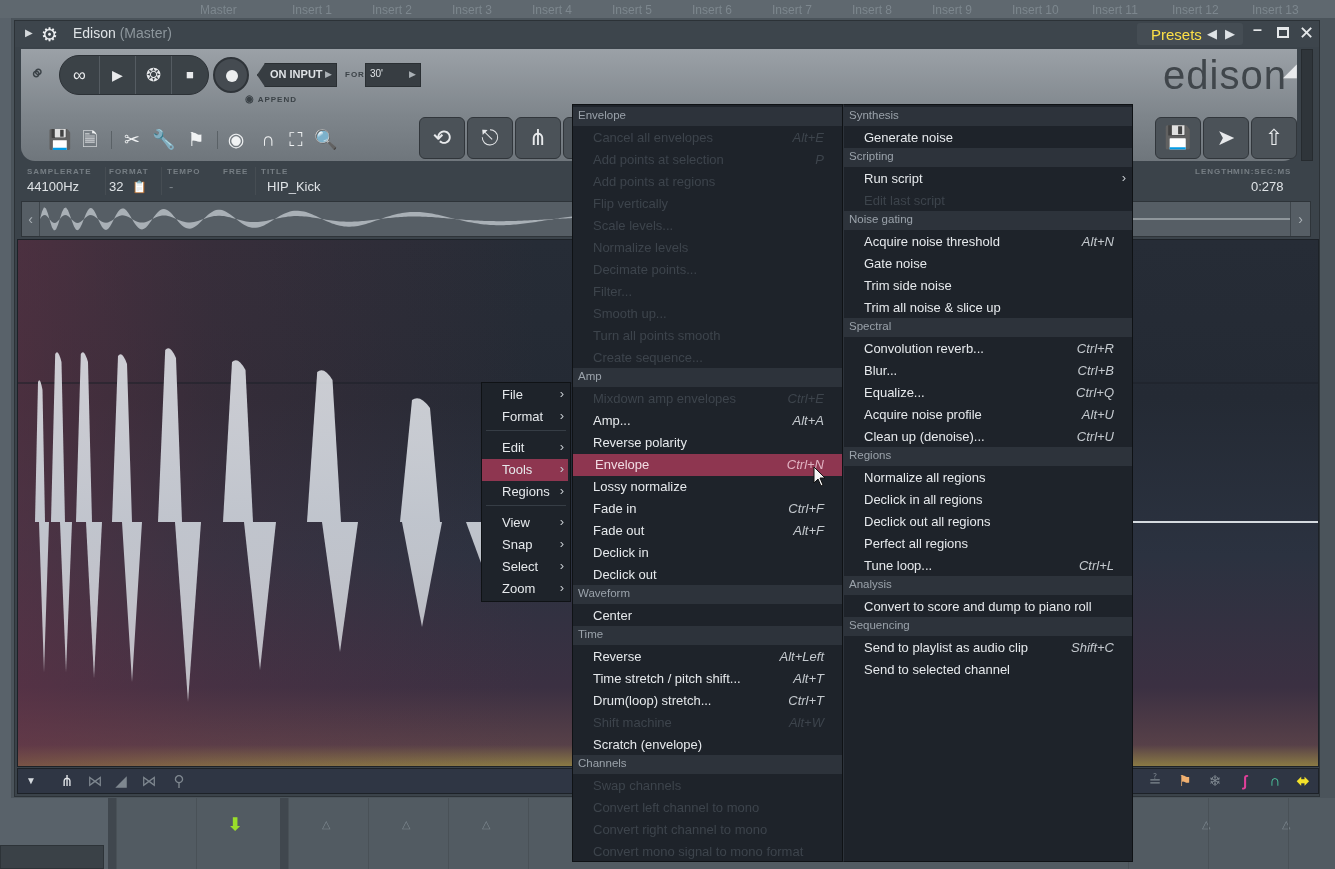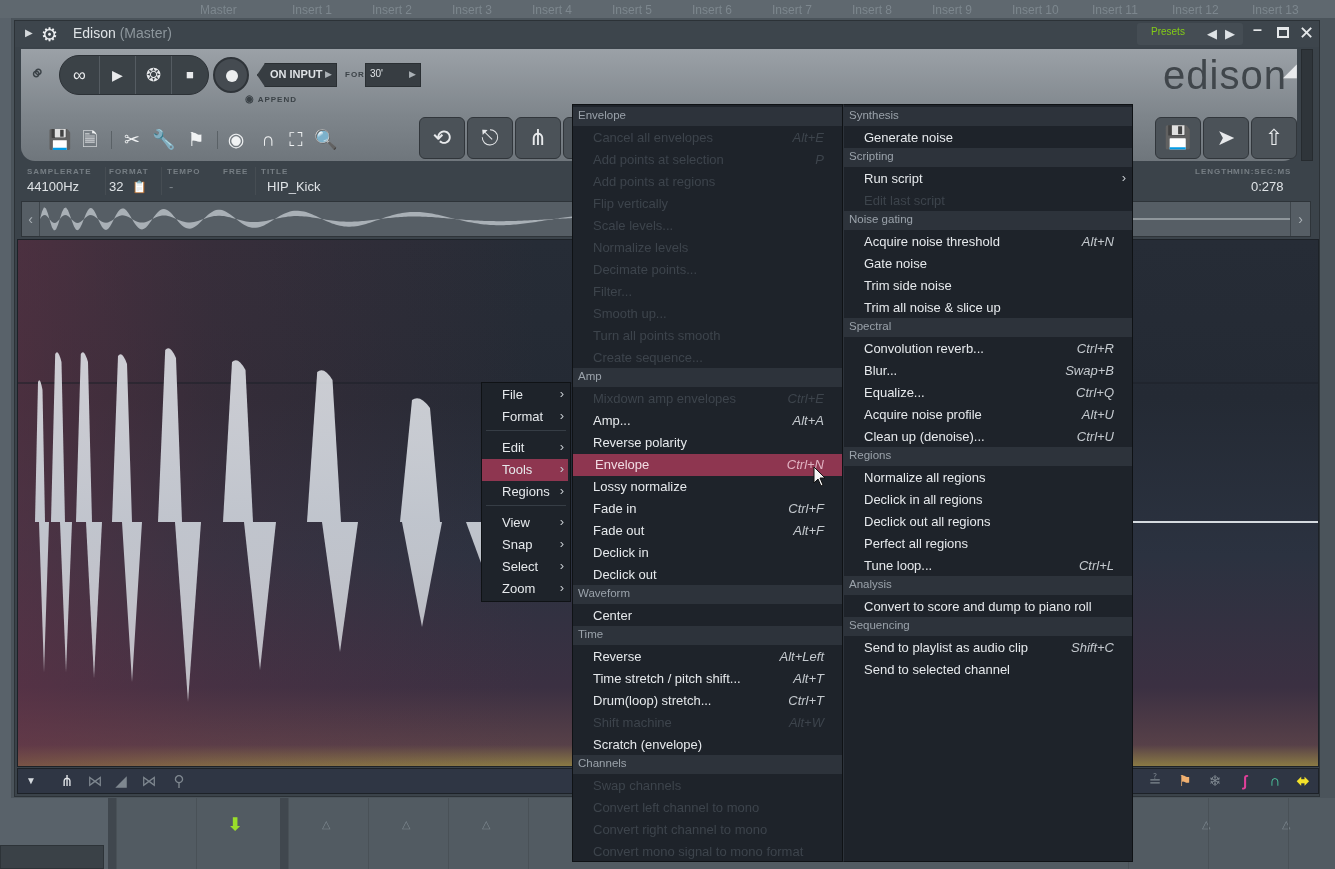--- a/index.html
+++ b/index.html
@@ -13,21 +13,21 @@
   #mixer-bottom { left: 0; top: 798px; width: 1335px; height: 71px; background: #525b62; }
   .mix-col { position: absolute; top: 798px; height: 71px; border-left: 1px solid #495157; }
   .mix-tri { position: absolute; top: 818px; color: #7d878e; font-size: 11px; }
 
   
   #win { left: 14px; top: 20px; width: 1306px; height: 777px; background: #3b434a; border: 1px solid #2c3237; }
   #titlebar { left: 0; top: 0; width: 1304px; height: 26px; background: #3d454c; }
   #title-text { left: 58px; top: 4px; font-size: 14px; color: #dfe3e6; }
   #title-sub { color: #8d969c; }
   #presets-box { left: 1122px; top: 2px; width: 106px; height: 22px; background: #454d54; border-radius: 3px; }
-  #presets-label { left: 14px; top: 3px; font-size: 10px; color: #84cc16; }
+  #presets-label { left: 14px; top: 3px; font-size: 15px; color: #fde047; }
 
   
   #panel { left: 6px; top: 28px; width: 1276px; height: 112px; background: linear-gradient(180deg,#9ba1a7 0%,#7e858b 60%,#6f767c 100%); border-radius: 0 0 14px 14px; }
   .trans-group { position: absolute; left: 38px; top: 6px; height: 40px; width: 150px; background: #3b4247; border-radius: 20px; border: 1px solid #2c3136; }
   .tbtn { position: absolute; top: 0; height: 38px; width: 36px; color: #e8eaec; font-size: 18px; text-align: center; line-height: 38px; border-right: 1px solid #555c62; }
   #rec-btn { left: 192px; top: 8px; width: 36px; height: 36px; border-radius: 50%; background: #454b51; border: 2px solid #2f3439; }
   #rec-dot { left: 11px; top: 11px; width: 12px; height: 12px; border-radius: 50%; background: #eceeef; }
   #oninput { left: 236px; top: 14px; width: 80px; height: 24px; background: #373d42; border: 1px solid #2a2f33; clip-path: polygon(8px 0,100% 0,100% 100%,8px 100%,0 50%); }
   #oninput-label { left: 12px; top: 4px; font-size: 11px; color: #dfe3e6; font-weight: bold; }
   #for-label { left: 324px; top: 21px; font-size: 8px; color: #3b4247; font-weight: bold; letter-spacing: 1px; }
@@ -459,21 +459,21 @@
     </div>
     <div class="menu-head" style="top: 213px; width: 288px;">
       <span>Spectral</span>
     </div>
     <div class="menu-item" style="top: 233px; width: 288px;">
       <span class="lbl">Convolution reverb...</span>
       <span class="sc">Ctrl+R</span>
     </div>
     <div class="menu-item" style="top: 255px; width: 288px;">
       <span class="lbl">Blur...</span>
-      <span class="sc">Swap+B</span>
+      <span class="sc">Ctrl+B</span>
     </div>
     <div class="menu-item" style="top: 277px; width: 288px;">
       <span class="lbl">Equalize...</span>
       <span class="sc">Ctrl+Q</span>
     </div>
     <div class="menu-item" style="top: 299px; width: 288px;">
       <span class="lbl">Acquire noise profile</span>
       <span class="sc">Alt+U</span>
     </div>
     <div class="menu-item" style="top: 321px; width: 288px;">

